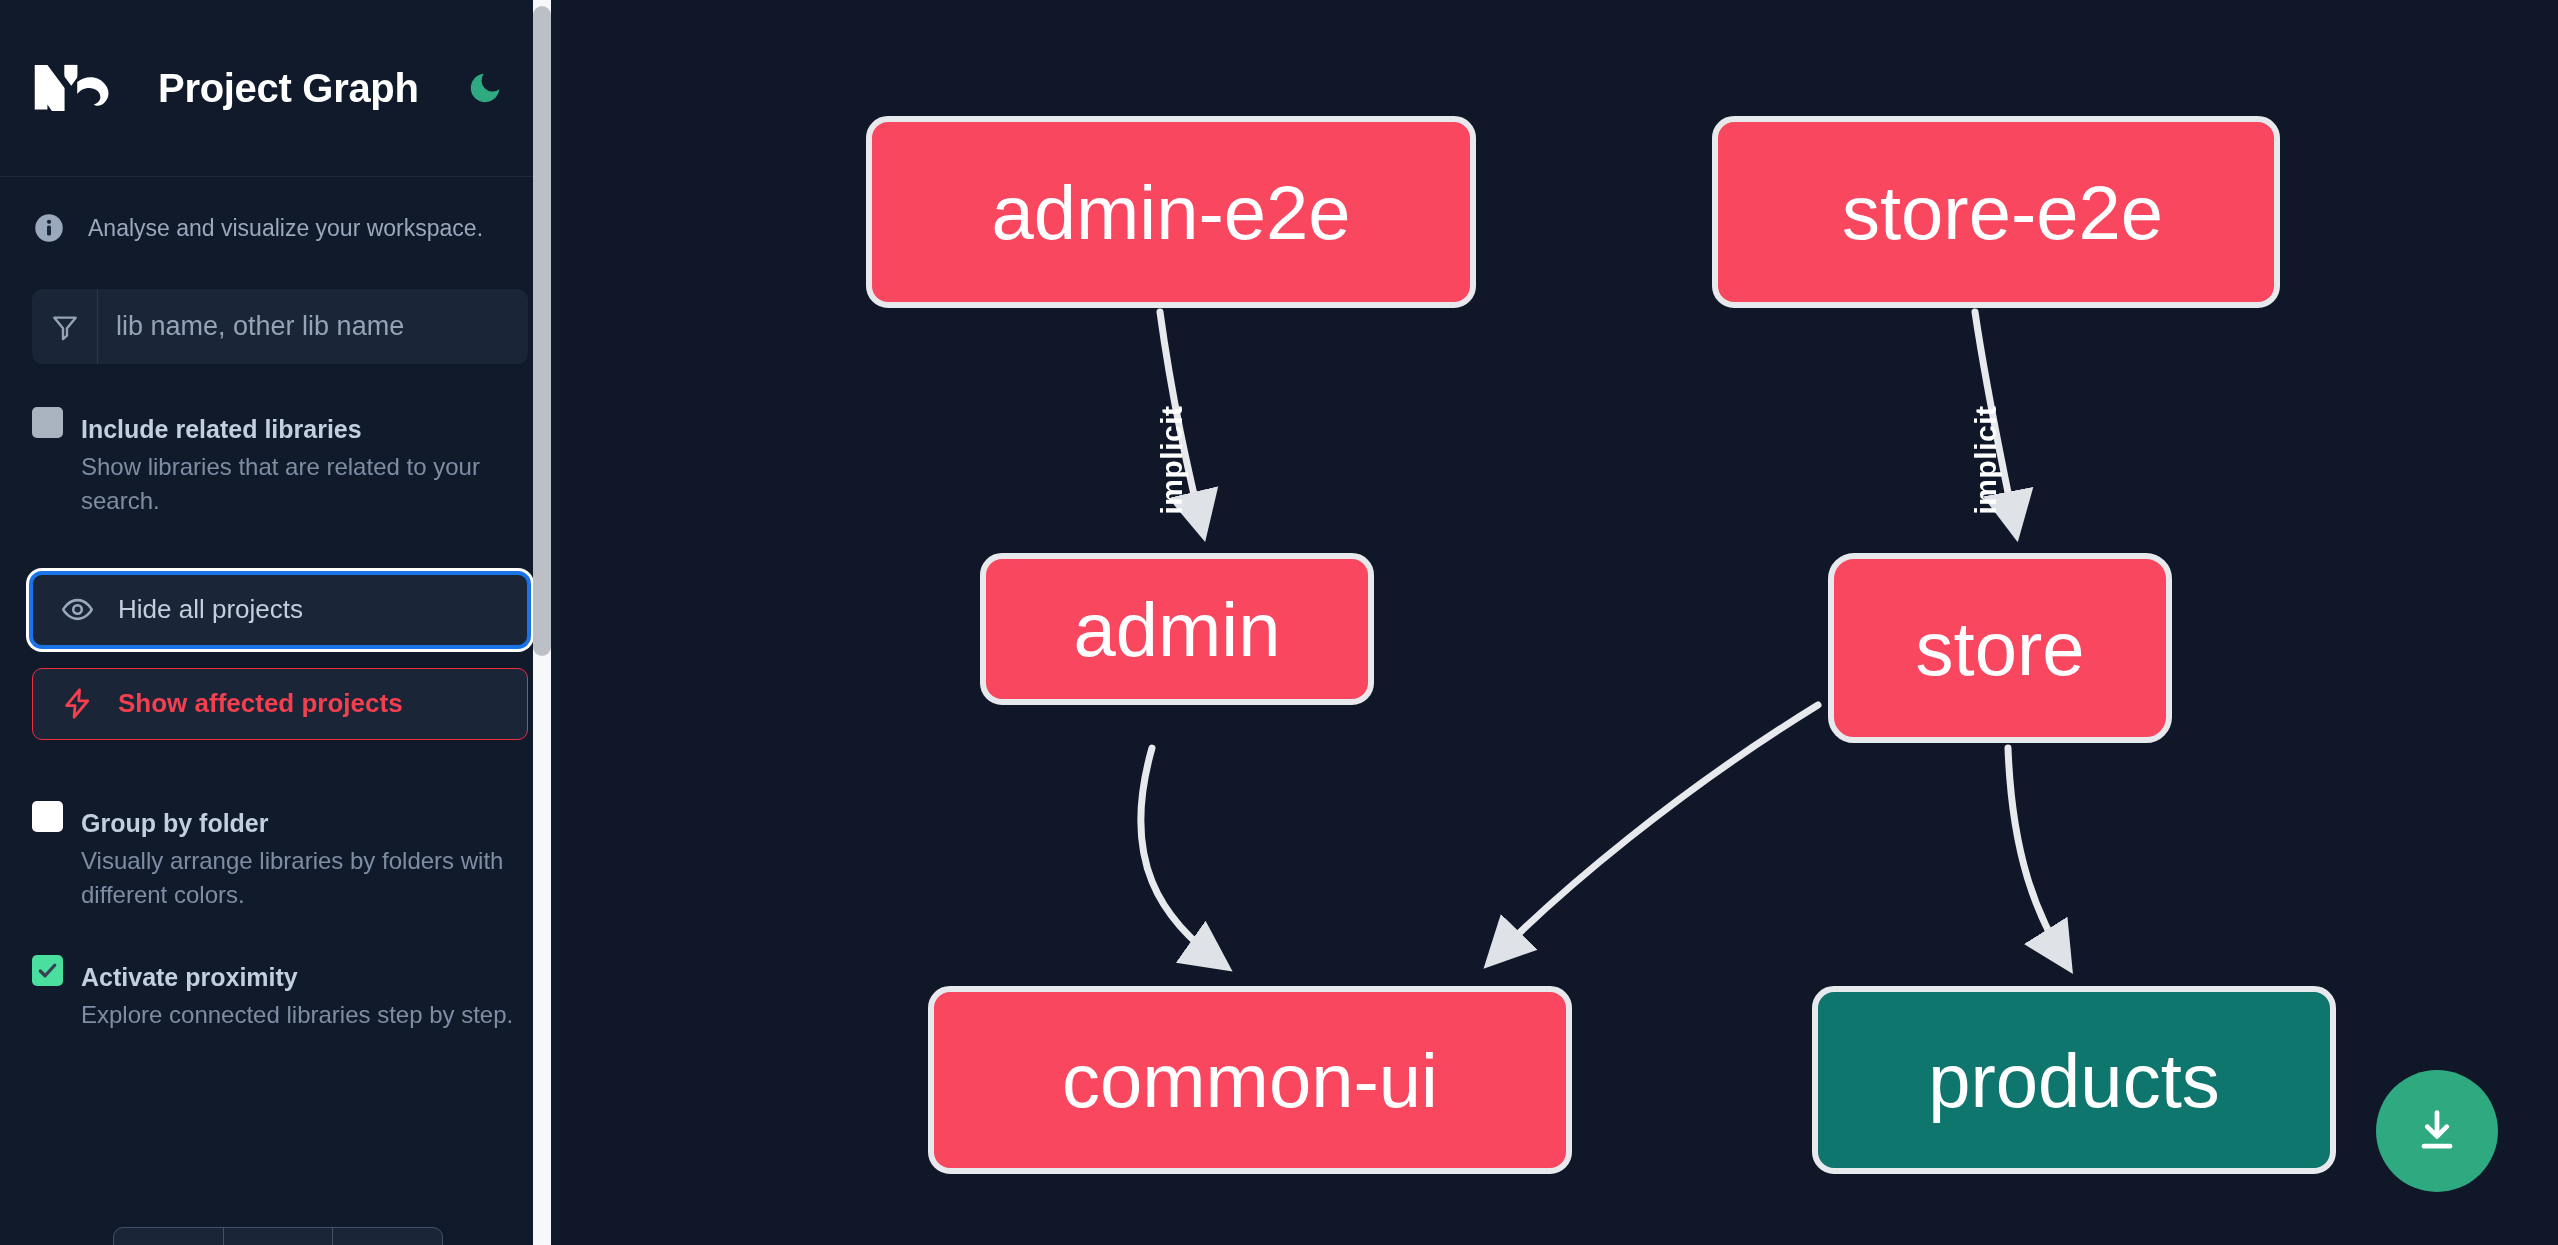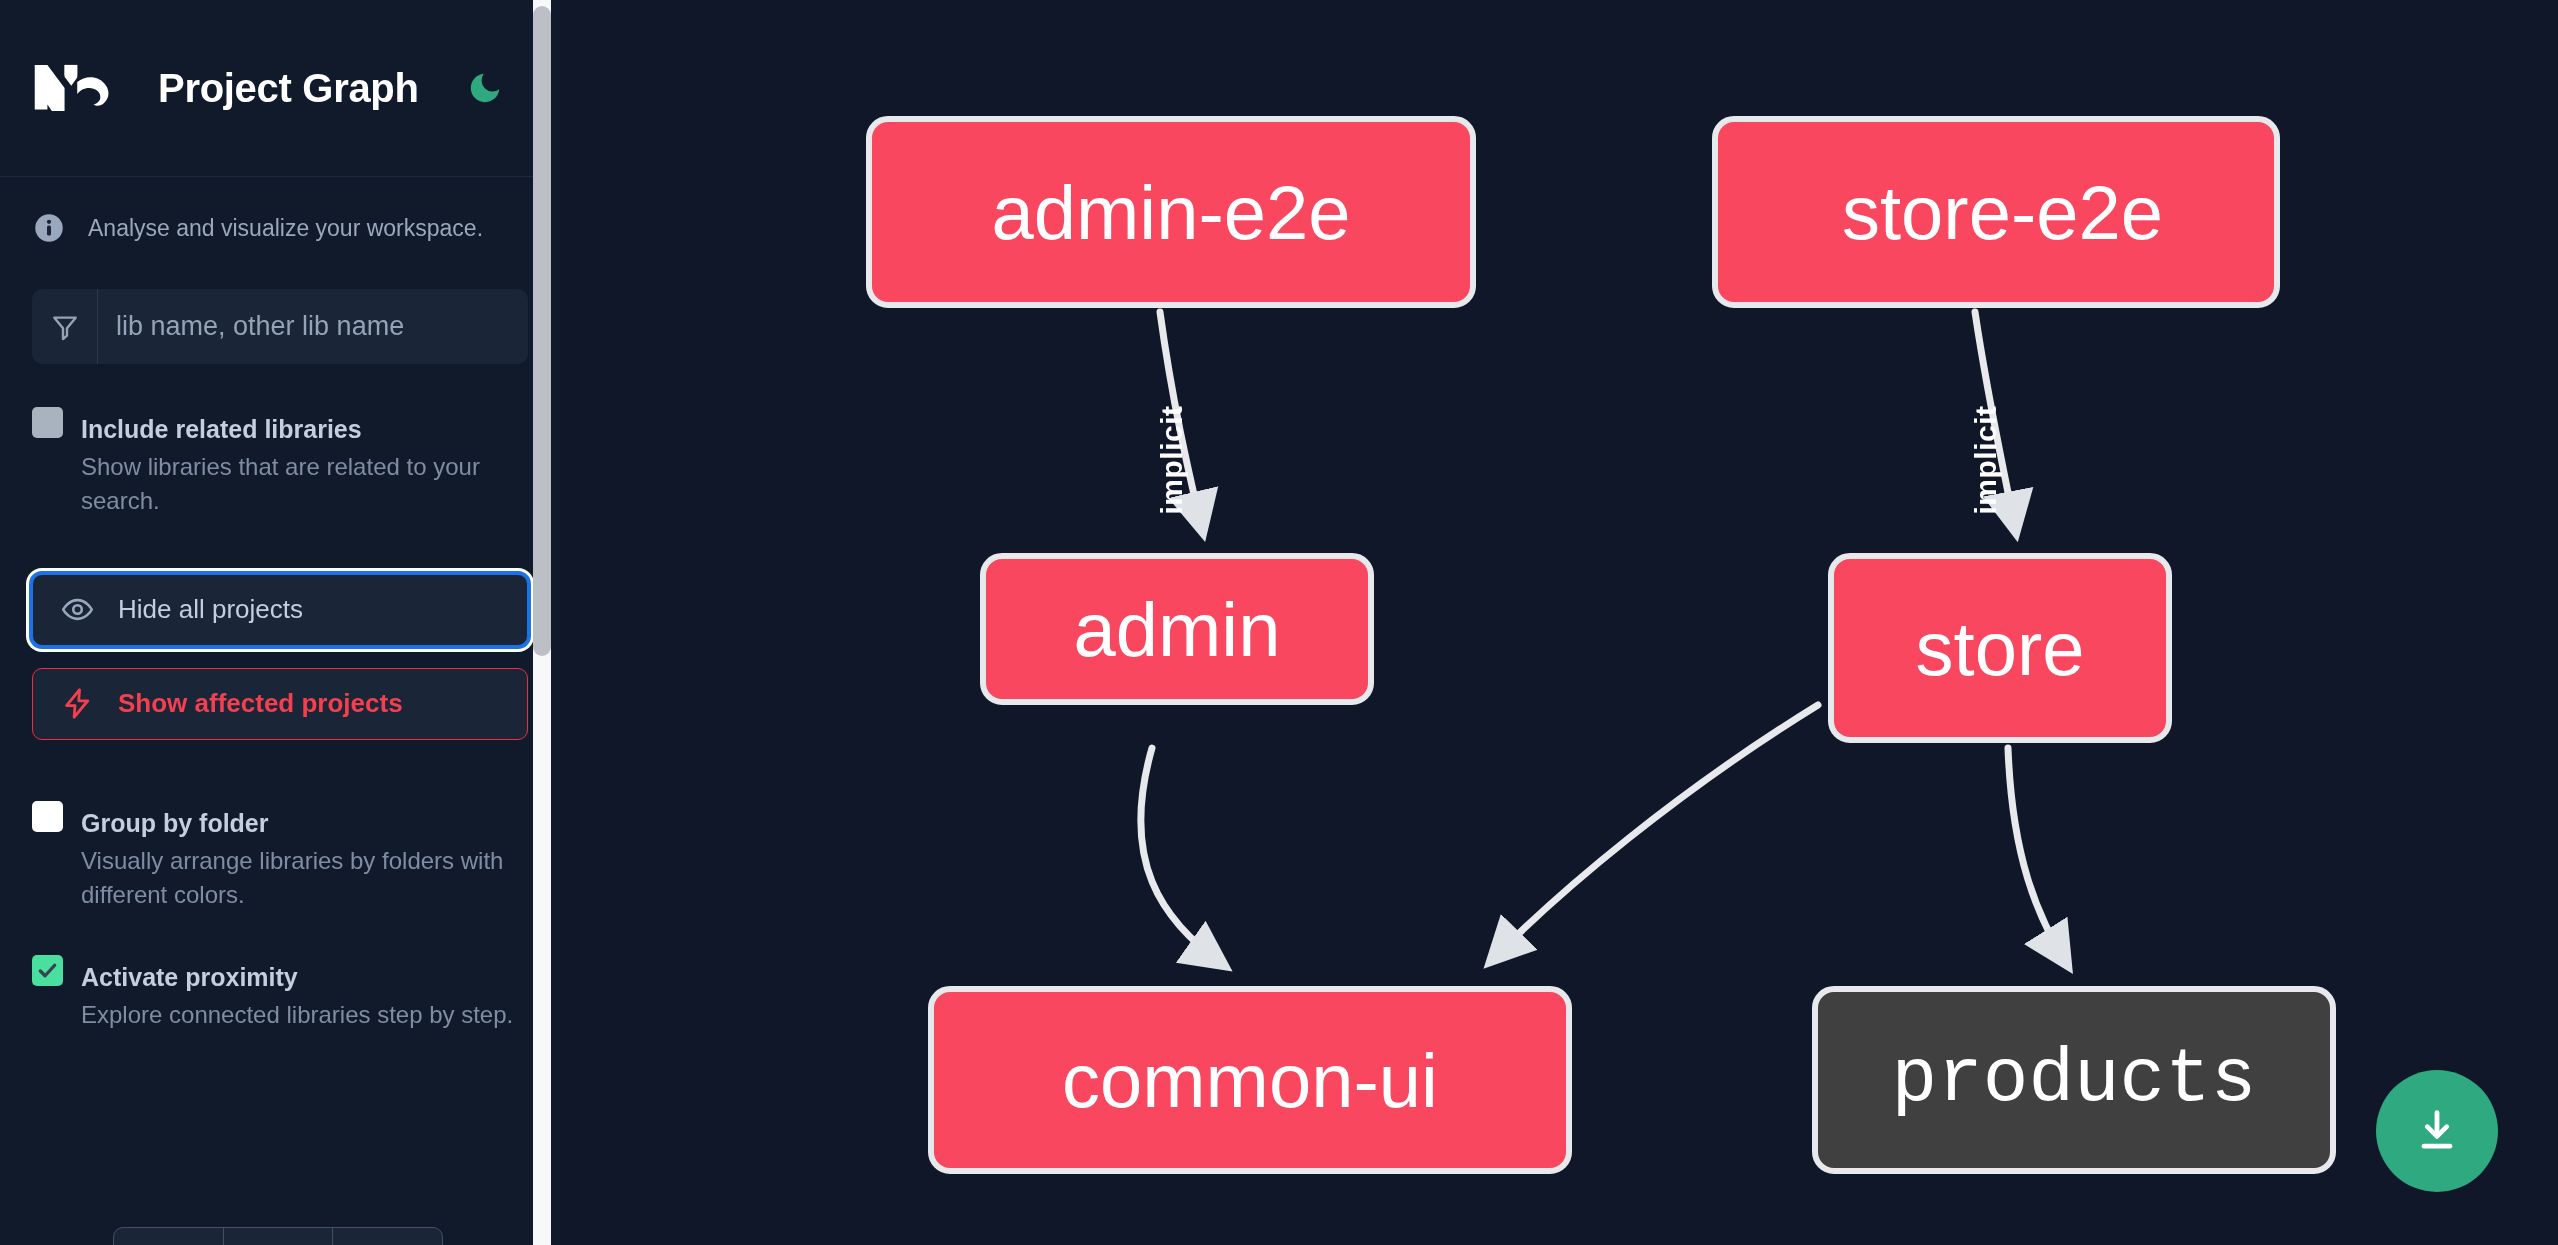--- a/index.html
+++ b/index.html
@@ -245,21 +245,21 @@
     border: 6px solid #e7e9ec;
     display: flex;
     align-items: center;
     justify-content: center;
     color: #ffffff;
     cursor: pointer;
     font-family: "Liberation Sans", sans-serif;
     font-weight: 400;
   }
   .node-pink { background: #f8475f; }
-  .node-gray { background: #404040; font-family: Liberation Mono, monospace; }
+  .node-gray { background: #0f766e; }
 
   .dl-btn {
     position: absolute;
     right: 60px;
     bottom: 53px;
     width: 122px;
     height: 122px;
     border-radius: 50%;
     background: #2fa97f;
     display: flex;
@@ -404,21 +404,21 @@
     </div>
 
     <div class="node node-pink" style="left:1152px; top:116px;  width:568px; height:192px; font-size:76px;padding-left:13px;">
       <span>store-e2e</span>
     </div>
 
     <div class="node node-pink" style="left:420px;  top:553px;  width:394px; height:152px; font-size:76px;">
       <span>admin</span>
     </div>
 
-    <div class="node node-pink" style="left:1268px; top:553px;  width:344px; height:190px; font-size:76px;">
+    <div class="node node-pink" style="left:1268px; top:553px;  width:344px; height:190px; font-size:76px;border-radius:26px;">
       <span>store</span>
     </div>
 
     <div class="node node-pink" style="left:368px;  top:986px;  width:644px; height:188px; font-size:76px;">
       <span>common-ui</span>
     </div>
 
     <div class="node node-gray" style="left:1252px; top:986px;  width:524px; height:188px; font-size:76px;">
       <span>products</span>
     </div>

